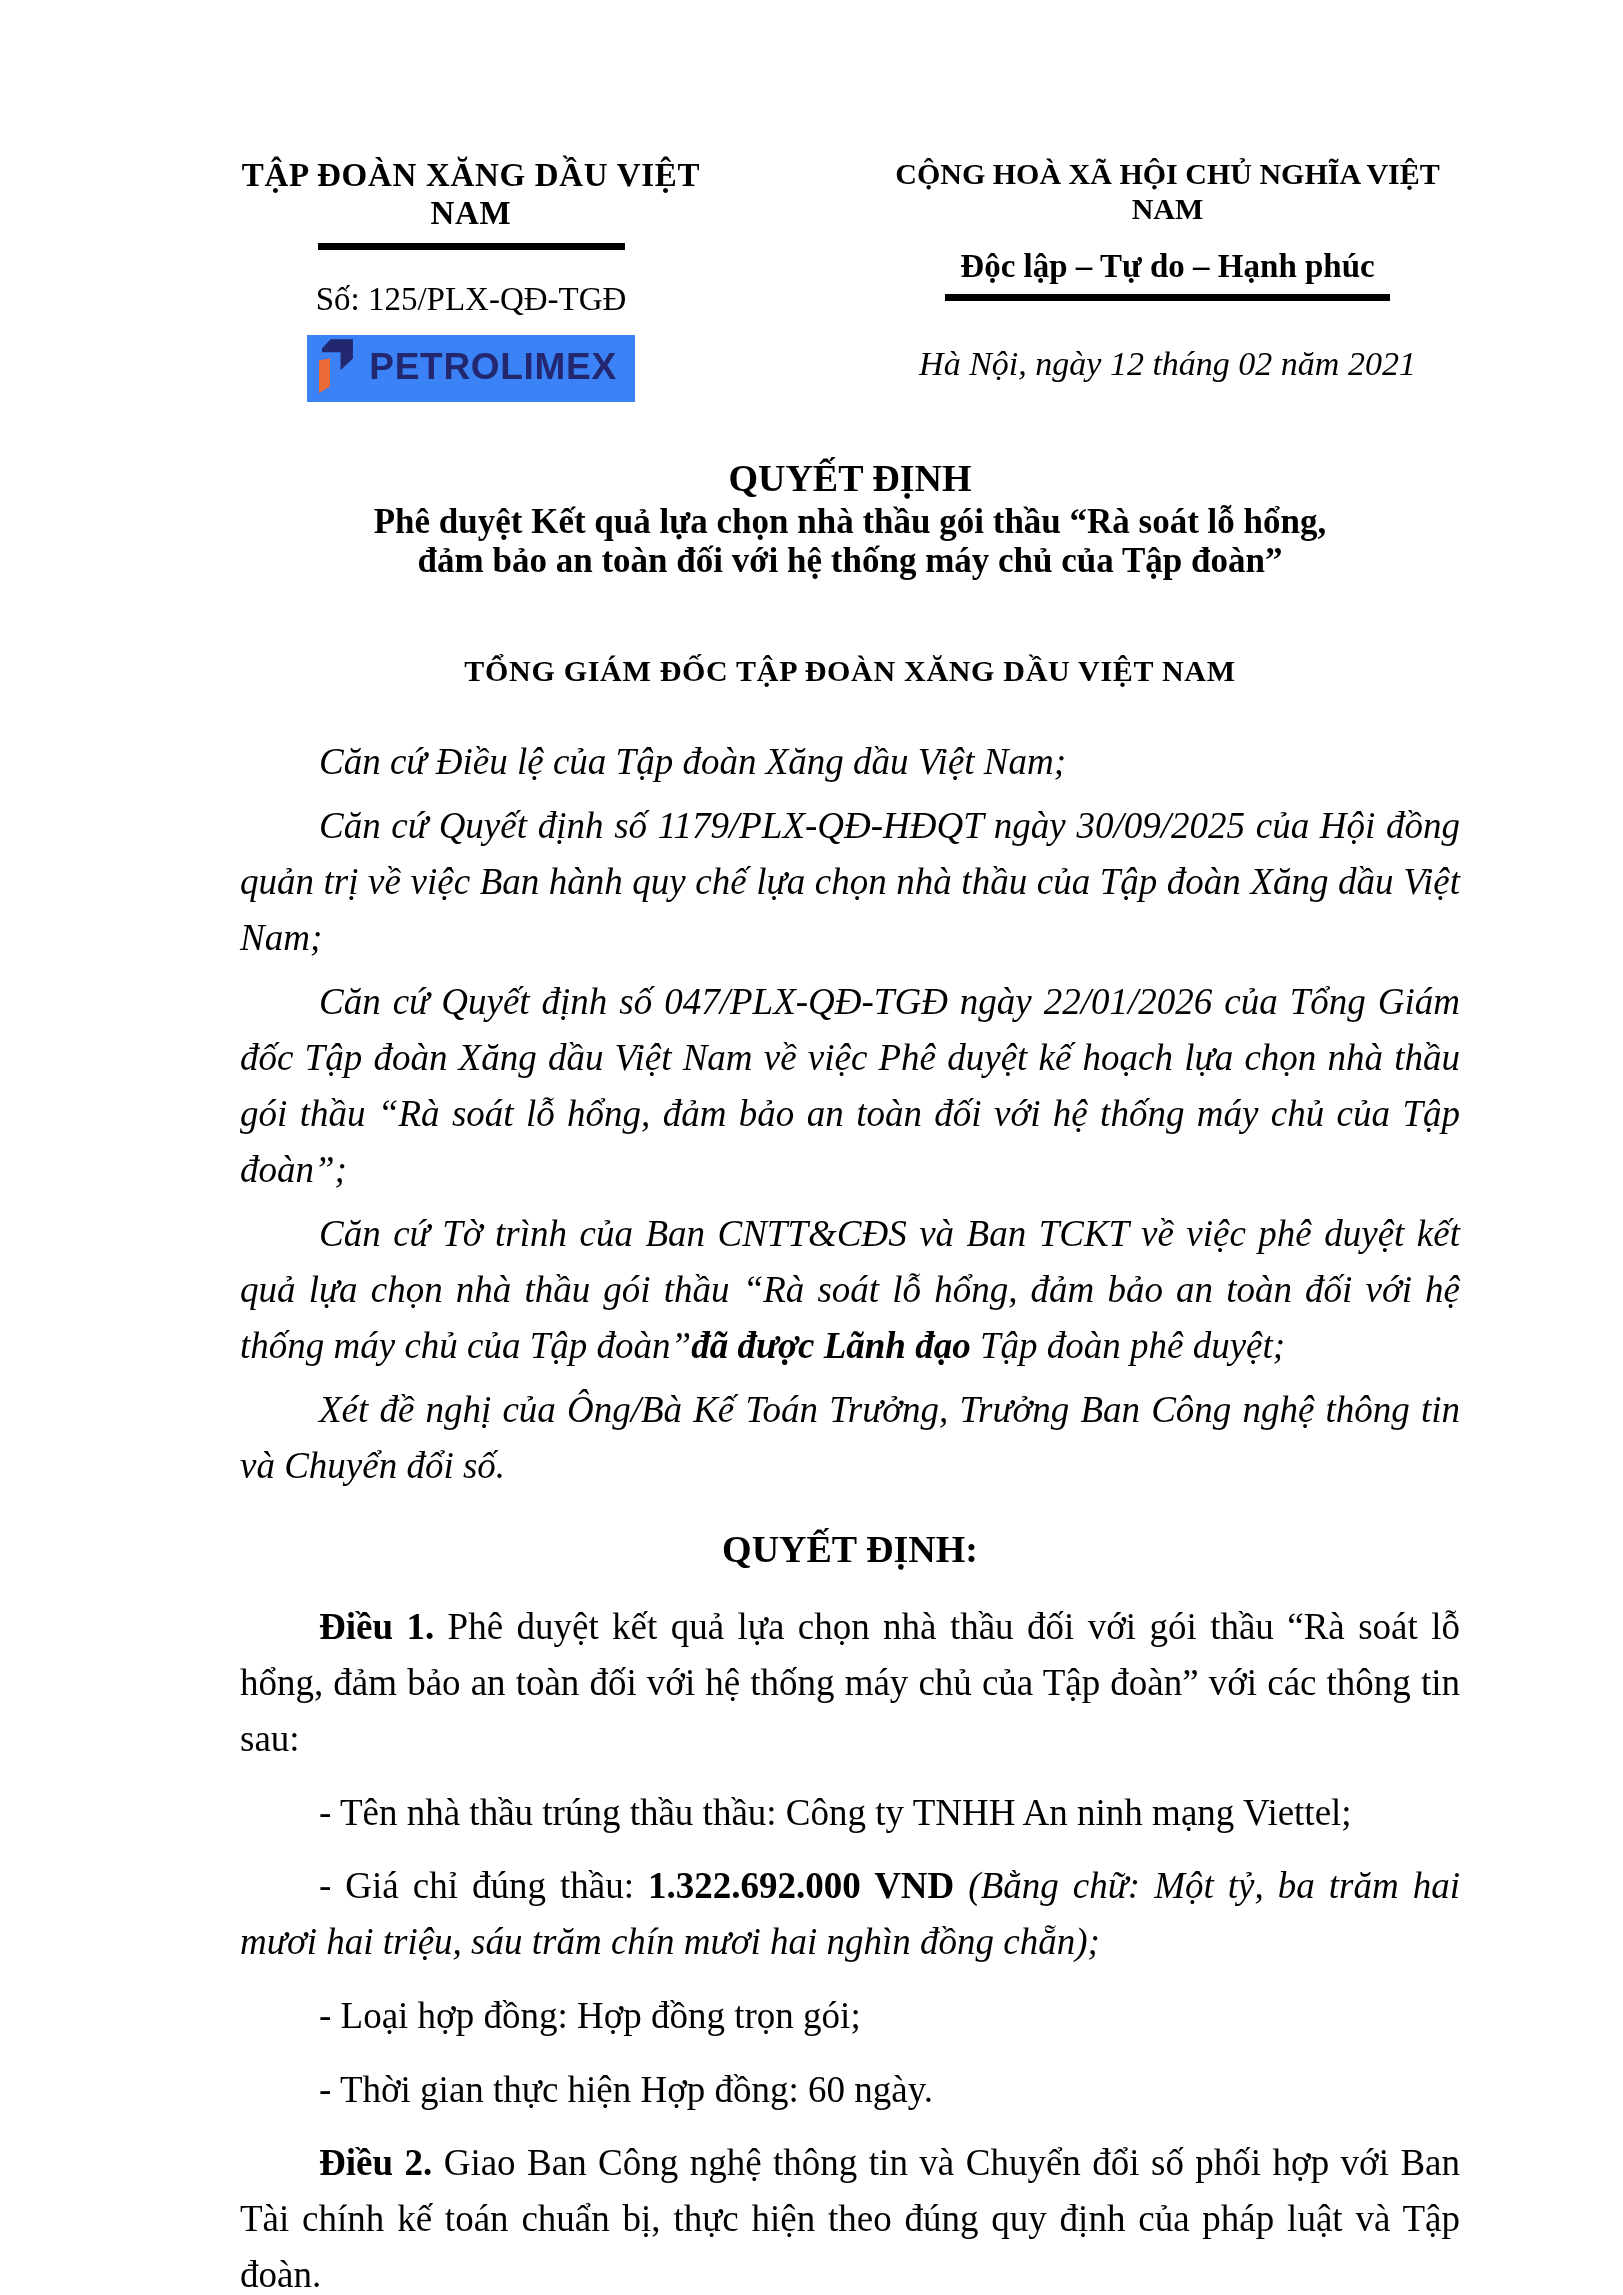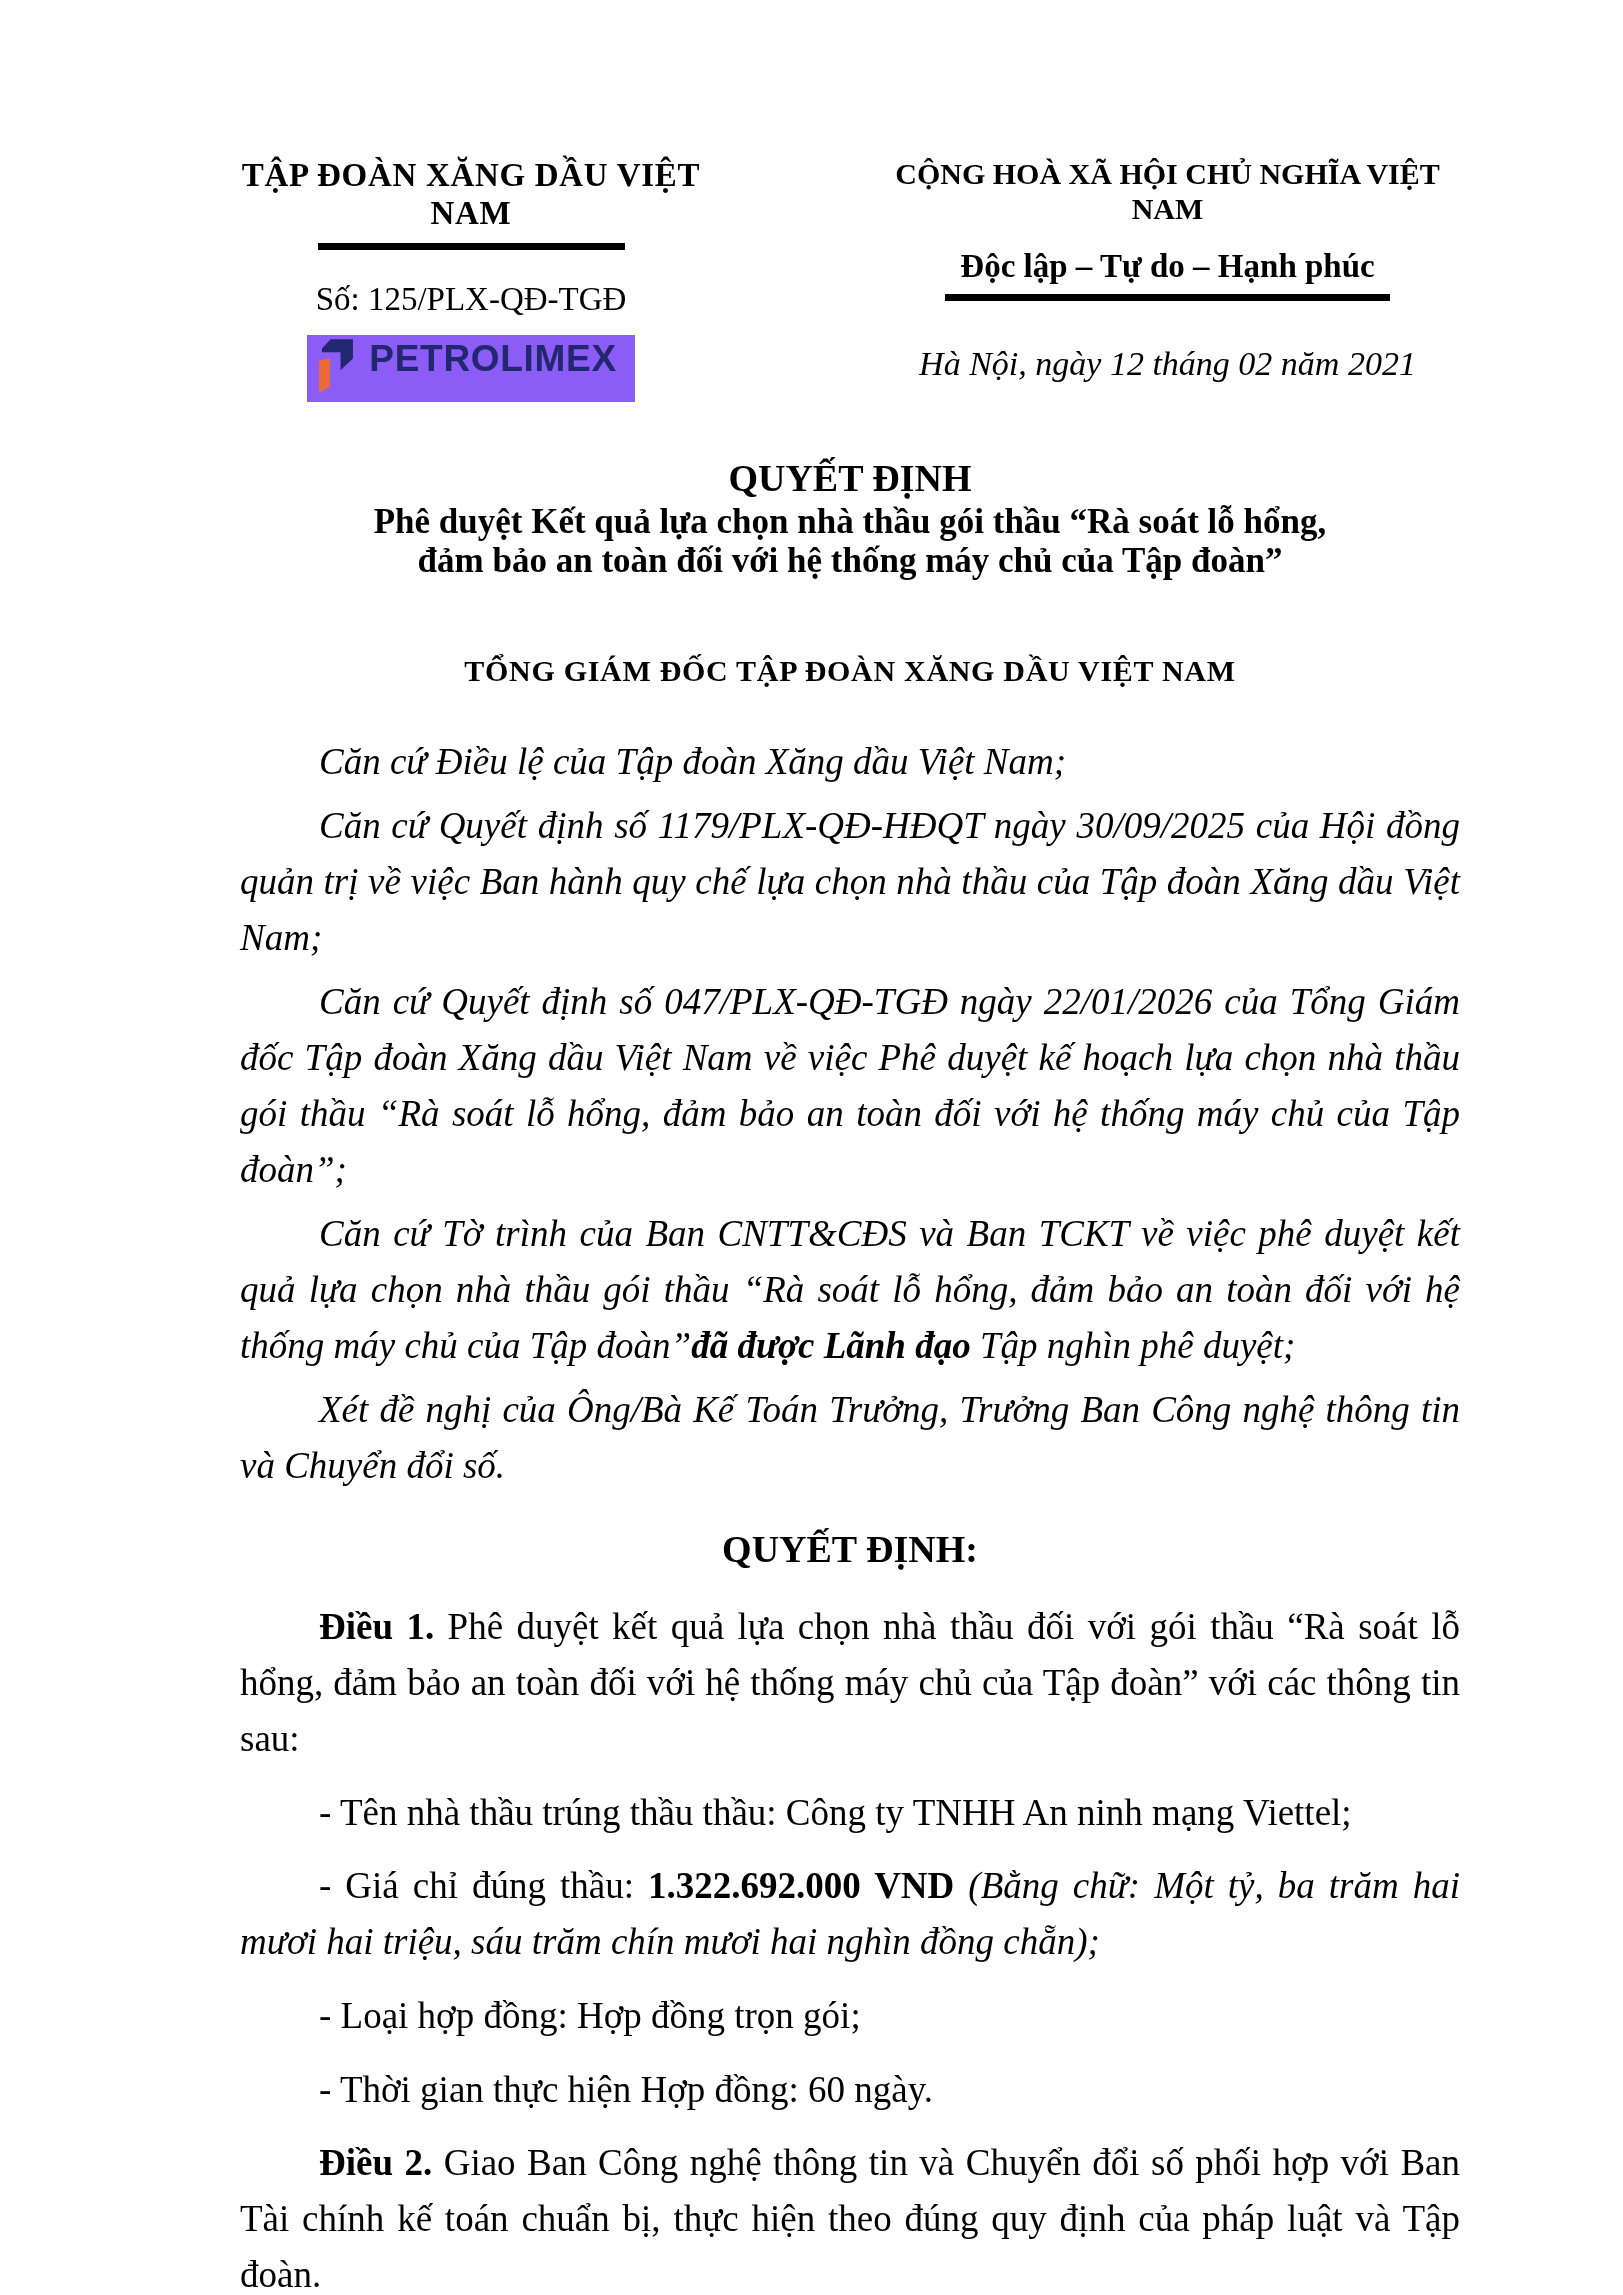--- a/index.html
+++ b/index.html
@@ -16,22 +16,23 @@
   .header{position:absolute;top:156px;left:0;width:1623px;}
   .header-left{position:absolute;left:203px;width:536px;text-align:center;}
   .header-right{position:absolute;left:873px;width:589px;text-align:center;}
   .org-name{font-size:33px;font-weight:bold;line-height:38px;letter-spacing:0.7px;}
   .rule{background:#000;margin:0 auto;}
   .rule-left{width:307px;height:7.9px;margin-top:10.5px;}
   .doc-number{font-size:33px;line-height:38px;margin-top:30px;}
   .logo-row{
     margin-top:17px;
     display:inline-flex;
+    align-items:center;
     gap:15.7px;
-    background:#8b5cf6;
+    background:#3b82f6;
     padding:3.9px 18.3px 9.2px 11.8px;
   }
   .logo-mark{position:relative;width:35px;height:54px;flex:0 0 auto;}
   .mark-flag{
     position:absolute;left:3.3px;top:0;width:31px;height:31px;
     background:#23276f;
     clip-path:polygon(0 30%,28% 0,100% 0,100% 62%,60% 100%,60% 42%,0 42%);
   }
   .mark-bar{
     position:absolute;left:0;top:19px;width:11.8px;height:35px;
@@ -103,21 +104,21 @@
       <div>Phê duyệt Kết quả lựa chọn nhà thầu gói thầu “Rà soát lỗ hổng,</div>
       <div>đảm bảo an toàn đối với hệ thống máy chủ của Tập đoàn”</div>
     </div>
 
     <div class="authority">TỔNG GIÁM ĐỐC TẬP ĐOÀN XĂNG DẦU VIỆT NAM</div>
 
     <div class="preamble">
       <p class="first">Căn cứ Điều lệ của Tập đoàn Xăng dầu Việt Nam;</p>
       <p>Căn cứ Quyết định số 1179/PLX-QĐ-HĐQT ngày 30/09/2025 của Hội đồng quản trị về việc Ban hành quy chế lựa chọn nhà thầu của Tập đoàn Xăng dầu Việt Nam;</p>
       <p>Căn cứ Quyết định số 047/PLX-QĐ-TGĐ ngày 22/01/2026 của Tổng Giám đốc Tập đoàn Xăng dầu Việt Nam về việc Phê duyệt kế hoạch lựa chọn nhà thầu gói thầu “Rà soát lỗ hổng, đảm bảo an toàn đối với hệ thống máy chủ của Tập đoàn”;</p>
-      <p><span>Căn cứ Tờ trình của Ban CNTT&amp;CĐS và Ban TCKT về việc phê duyệt kết quả lựa chọn nhà thầu gói thầu “Rà soát lỗ hổng, đảm bảo an toàn đối với hệ thống máy chủ của Tập đoàn”</span><span class="b">đã được Lãnh đạo</span><span> Tập nghìn phê duyệt;</span></p>
+      <p><span>Căn cứ Tờ trình của Ban CNTT&amp;CĐS và Ban TCKT về việc phê duyệt kết quả lựa chọn nhà thầu gói thầu “Rà soát lỗ hổng, đảm bảo an toàn đối với hệ thống máy chủ của Tập đoàn”</span><span class="b">đã được Lãnh đạo</span><span> Tập đoàn phê duyệt;</span></p>
       <p>Xét đề nghị của Ông/Bà Kế Toán Trưởng, Trưởng Ban Công nghệ thông tin và Chuyển đổi số.</p>
     </div>
 
     <div class="decision-heading">QUYẾT ĐỊNH:</div>
 
     <div>
       <p class="article-first"><span class="b">Điều 1.</span><span> Phê duyệt kết quả lựa chọn nhà thầu đối với gói thầu “Rà soát lỗ hổng, đảm bảo an toàn đối với hệ thống máy chủ của Tập đoàn” với các thông tin sau:</span></p>
 
       <p class="spaced">- Tên nhà thầu trúng thầu thầu: Công ty TNHH An ninh mạng Viettel;</p>
 

